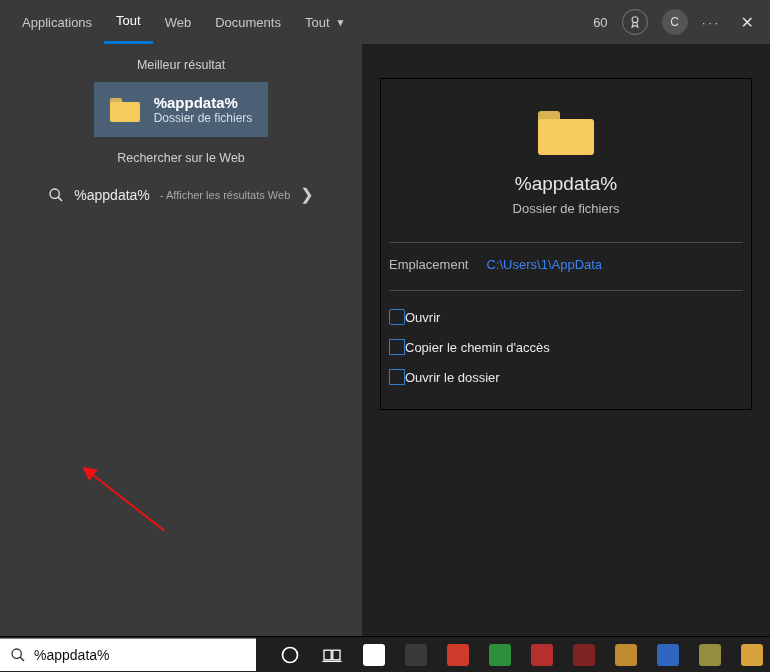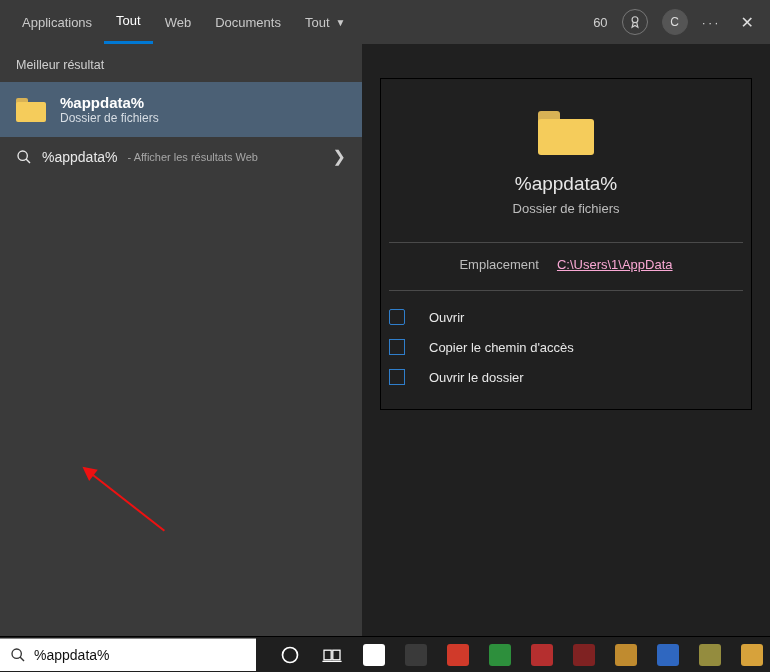--- a/index.html
+++ b/index.html
@@ -17,21 +17,21 @@
   .tab.active { color:#fff; border-bottom: 3px solid #0078d4; }
   .tabs-spacer { flex:1; }
   .tabs-right { display:flex; align-items:center; gap:14px; color:#cfcfcf; font-size:13px; }
   .circle-btn { width:26px; height:26px; border-radius:50%; border:1px solid #777;
     display:flex; align-items:center; justify-content:center; font-size:12px; color:#ddd; cursor:pointer; }
   .dots { letter-spacing:2px; cursor:pointer; }
   .close-x { font-size:16px; cursor:pointer; padding:0 6px; color:#ddd; }
 
   .body { flex:1; display:flex; }
 
-  .left { width: 362px; background:#3a3a3a; display:flex; flex-direction:column; }
+  .left { width: 362px; background:#3a3a3a; display:flex; flex-direction:column;align-items:center; }
   .section-label { color:#d0d0d0; font-size:12.5px; padding: 14px 16px 10px; }
   .best-result {
     background:#4b6075; color:#fff; padding: 12px 16px; display:flex; align-items:center; gap:14px; cursor:pointer;
   }
   .folder-thumb {
     width:30px; height:24px; position:relative;
   }
   .folder-thumb::before {
     content:""; position:absolute; left:0; top:0; width:12px; height:6px; background:#d8b255; border-radius:2px 2px 0 0;
   }
@@ -53,25 +53,25 @@
   .big-folder { width:56px; height:44px; position:relative; margin: 4px auto 18px; }
   .big-folder::before {
     content:""; position:absolute; left:0; top:0; width:22px; height:12px; background:#d8b255; border-radius:3px 3px 0 0;
   }
   .big-folder::after {
     content:""; position:absolute; left:0; top:8px; width:56px; height:36px; background:#f5cc5b; border-radius:3px;
   }
   .card-title { text-align:center; font-size:19px; margin-bottom:6px; }
   .card-sub { text-align:center; font-size:13px; color:#bdbdbd; }
   .divider { border-top:1px solid #4a4a4a; margin: 26px 0 14px; }
-  .kv { display:flex; gap: 18px; font-size:13px; padding: 0 0 18px; border-bottom:1px solid #4a4a4a;justify-content:center; }
+  .kv { display:flex; gap: 18px; font-size:13px; padding: 0 0 18px; border-bottom:1px solid #4a4a4a; }
   .kv .k { color:#bdbdbd; }
-  .kv .v { color:#f9a8d4; text-decoration: underline; cursor:pointer; }
+  .kv .v { color:#3b82f6; cursor:pointer; }
   .actions { display:flex; flex-direction:column; gap:14px; padding-top:18px; font-size:13px; }
-  .action-row { display:flex; align-items:center; gap:24px; cursor:pointer; }
+  .action-row { display:flex; align-items:center; gap:0; cursor:pointer; }
   .action-icon { width:16px; height:16px; border:1px solid #2f7ecb; display:inline-block; }
 
   
   .arrow {
     position:absolute; left:165px; top:530px; width:2px; height:100px;
     transform-origin: top left; transform: rotate(128deg);
     pointer-events:none;
   }
   .arrow-shaft { position:absolute; width:2px; height:100px; background:#e11; }
   .arrow-head {
@@ -133,20 +133,21 @@
     <div class="left">
       <div class="section-label">Meilleur résultat</div>
       <div class="best-result">
         <div class="folder-thumb"></div>
         <div>
           <div class="br-title">%appdata%</div>
           <div class="br-sub">Dossier de fichiers</div>
         </div>
       </div>
 
+      <div class="section-label">Rechercher sur le Web</div>
       <div class="web-row">
         <svg width="16" height="16" viewBox="0 0 24 24" fill="none" stroke="#e8e8e8" stroke-width="2">
             <circle cx="10" cy="10" r="7"></circle>
             <line x1="21" y1="21" x2="15" y2="15"></line>
           </svg>
         <span class="q">%appdata%</span>
         <span class="hint">- Afficher les résultats Web</span>
         <span class="chev">❯</span>
       </div>
 

